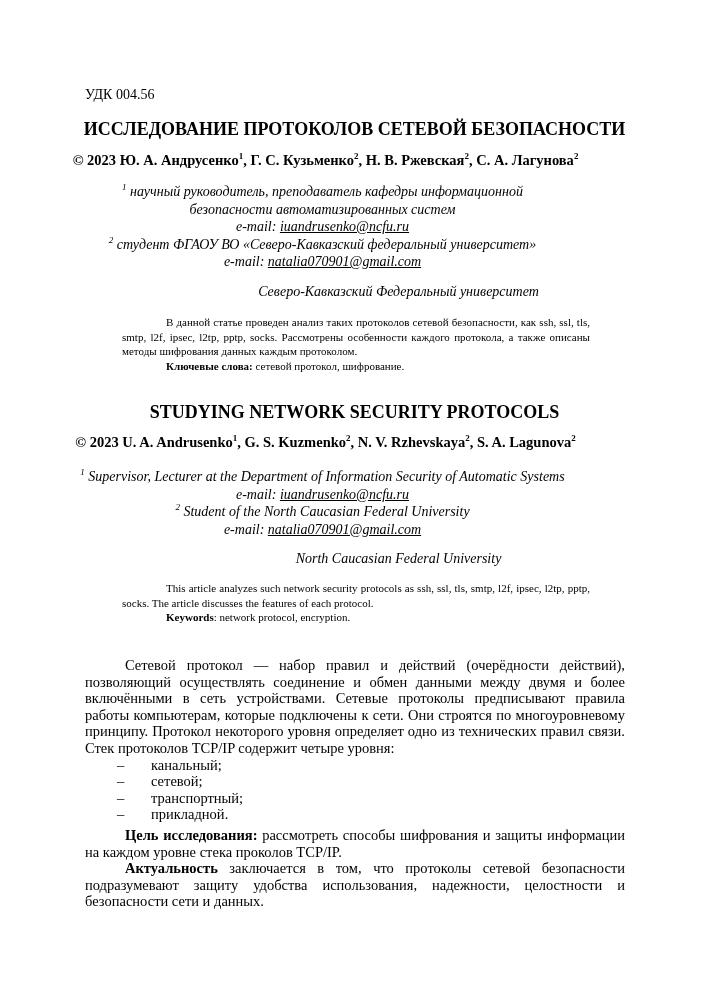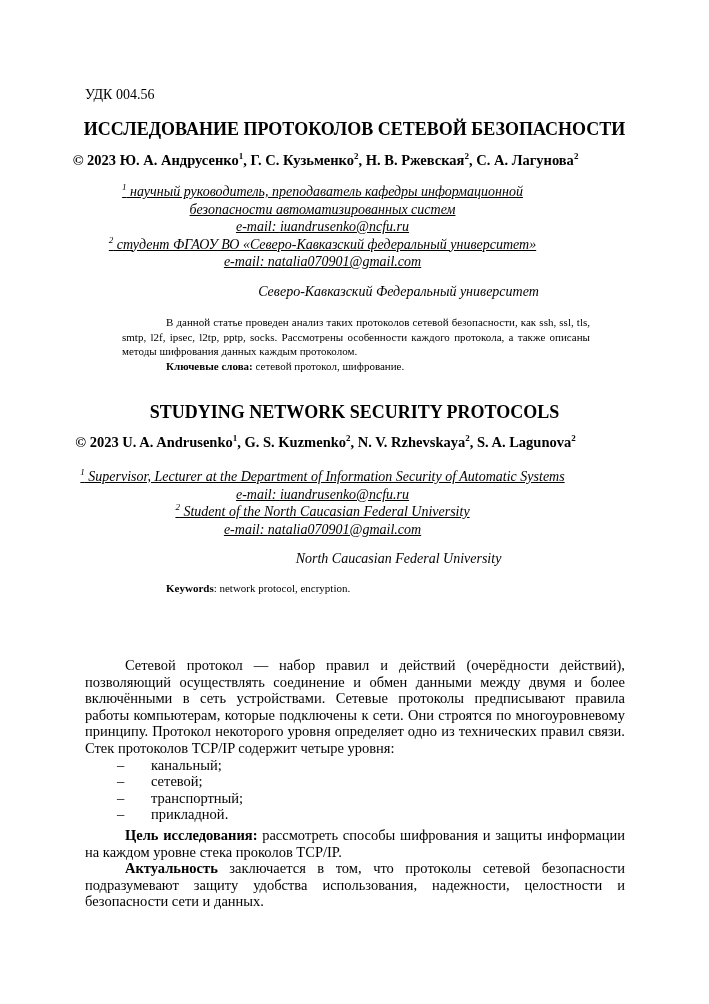--- a/index.html
+++ b/index.html
@@ -27,21 +27,20 @@
     }
     .authors {
       left: 0; width: 651px;
       font-size: 14.5px; font-weight: bold;
     }
     .authors sup, .aff sup { font-size: 9px; vertical-align: super; line-height: 0; }
     .aff {
       left: 0; width: 645px;
       font-size: 14px; font-style: italic;
       line-height: 17.5px;
-      text-decoration: underline;
     }
     .aff a, .aff .link {
       color: #000000;
       text-decoration: underline;
     }
     .uni {
       left: 0; width: 709px;
       font-size: 14px; font-style: italic; padding-left: 44px;
     }
     .abstract {
@@ -109,20 +108,21 @@
 <div class="abs aff center" style="top:468px;">
   <div><sup>1</sup><span> Supervisor, Lecturer at the Department of Information Security of Automatic Systems</span></div>
   <div><span>e-mail: </span><a class="link" href="#">iuandrusenko@ncfu.ru</a></div>
   <div><sup>2</sup><span> Student of the North Caucasian Federal University</span></div>
   <div><span>e-mail: </span><a class="link" href="#">natalia070901@gmail.com</a></div>
 </div>
 
 <div class="abs uni center" style="top:551px;">North Caucasian Federal University</div>
 
 <div class="abs abstract" style="top:581px;">
+  <div class="indent">This article analyzes such network security protocols as ssh, ssl, tls, smtp, l2f, ipsec, l2tp, pptp, socks. The article discusses the features of each protocol.</div>
   <div class="kw"><b>Keywords</b><span>: network protocol, encryption.</span></div>
 </div>
 
 <div class="abs body-text" style="top:657px;">
   <p class="indent">Сетевой протокол — набор правил и действий (очерёдности действий), позволяющий осуществлять соединение и обмен данными между двумя и более включёнными в сеть устройствами. Сетевые протоколы предписывают правила работы компьютерам, которые подключены к сети. Они строятся по многоуровневому принципу. Протокол некоторого уровня определяет одно из технических правил связи. Стек протоколов TCP/IP содержит четыре уровня:</p>
   <ul>
     <li><span class="dash">–</span><span>канальный;</span></li>
     <li><span class="dash">–</span><span>сетевой;</span></li>
     <li><span class="dash">–</span><span>транспортный;</span></li>
     <li><span class="dash">–</span><span>прикладной.</span></li>

